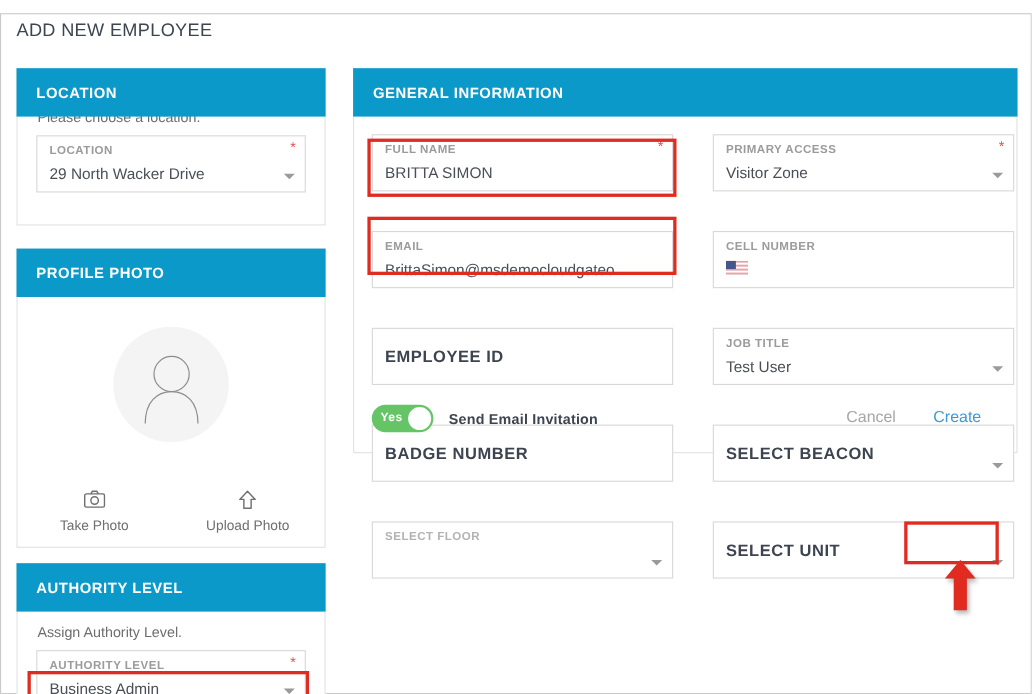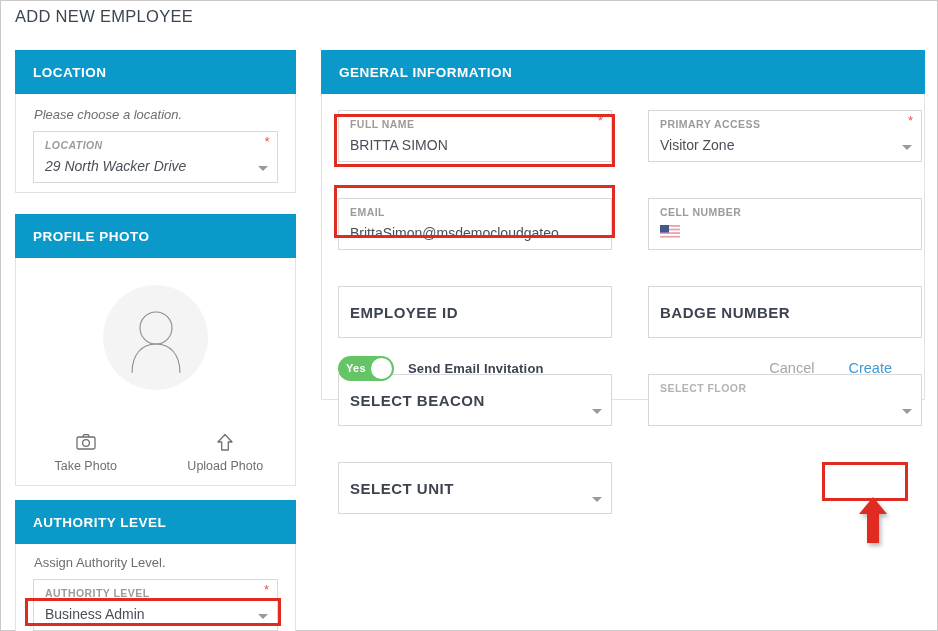--- a/index.html
+++ b/index.html
@@ -9,20 +9,21 @@
     background: #ffffff;
     font-family: "Liberation Sans", sans-serif;
     color: #404040;
     overflow: hidden;
     position: relative;
   }
   .page-frame {
     position: absolute; inset: 0;
     border: 1px solid #c9c9c9;
     background: #fff;
+    margin-top: 12px;
   }
   .page-title {
     position: absolute;
     left: 14px; top: 6px;
     font-size: 16.5px;
     letter-spacing: 0.3px;
     color: #3c4550;
     font-weight: 400;
   }
 
@@ -184,21 +185,21 @@
 <body>
 
 <div class="page-frame">
 
   <div class="page-title">ADD NEW EMPLOYEE</div>
 
   <div class="panel" id="loc-panel">
     <div class="panel-head-wrap">
       <div class="panel-head">LOCATION</div>
     </div>
-    <div class="panel-body" style="padding-top:56px;font-style:italic;">
+    <div class="panel-body" style="padding-top:36px;">
       <div class="helper-text">Please choose a location.</div>
       <div class="field">
         <span class="flabel">LOCATION</span>
         <span class="fvalue">29 North Wacker Drive</span>
         <span class="req-star">*</span>
         <span class="caret"></span>
       </div>
     </div>
   </div>
 
@@ -289,20 +290,25 @@
             <rect x="0" y="12.6" width="20" height="1.4" fill="#ffffff"></rect>
             <rect x="0" y="0" width="9" height="7.6" fill="#46568c"></rect>
           </svg>
         </span>
       </div>
 
       <div class="field empty">
         <span class="flabel">EMPLOYEE ID</span>
       </div>
 
+      <div class="field">
+        <span class="flabel">JOB TITLE</span>
+        <span class="fvalue">Test User</span>
+        <span class="caret"></span>
+      </div>
 
       <div class="field empty">
         <span class="flabel">BADGE NUMBER</span>
       </div>
 
       <div class="field empty">
         <span class="flabel">SELECT BEACON</span>
         <span class="caret"></span>
       </div>
 

